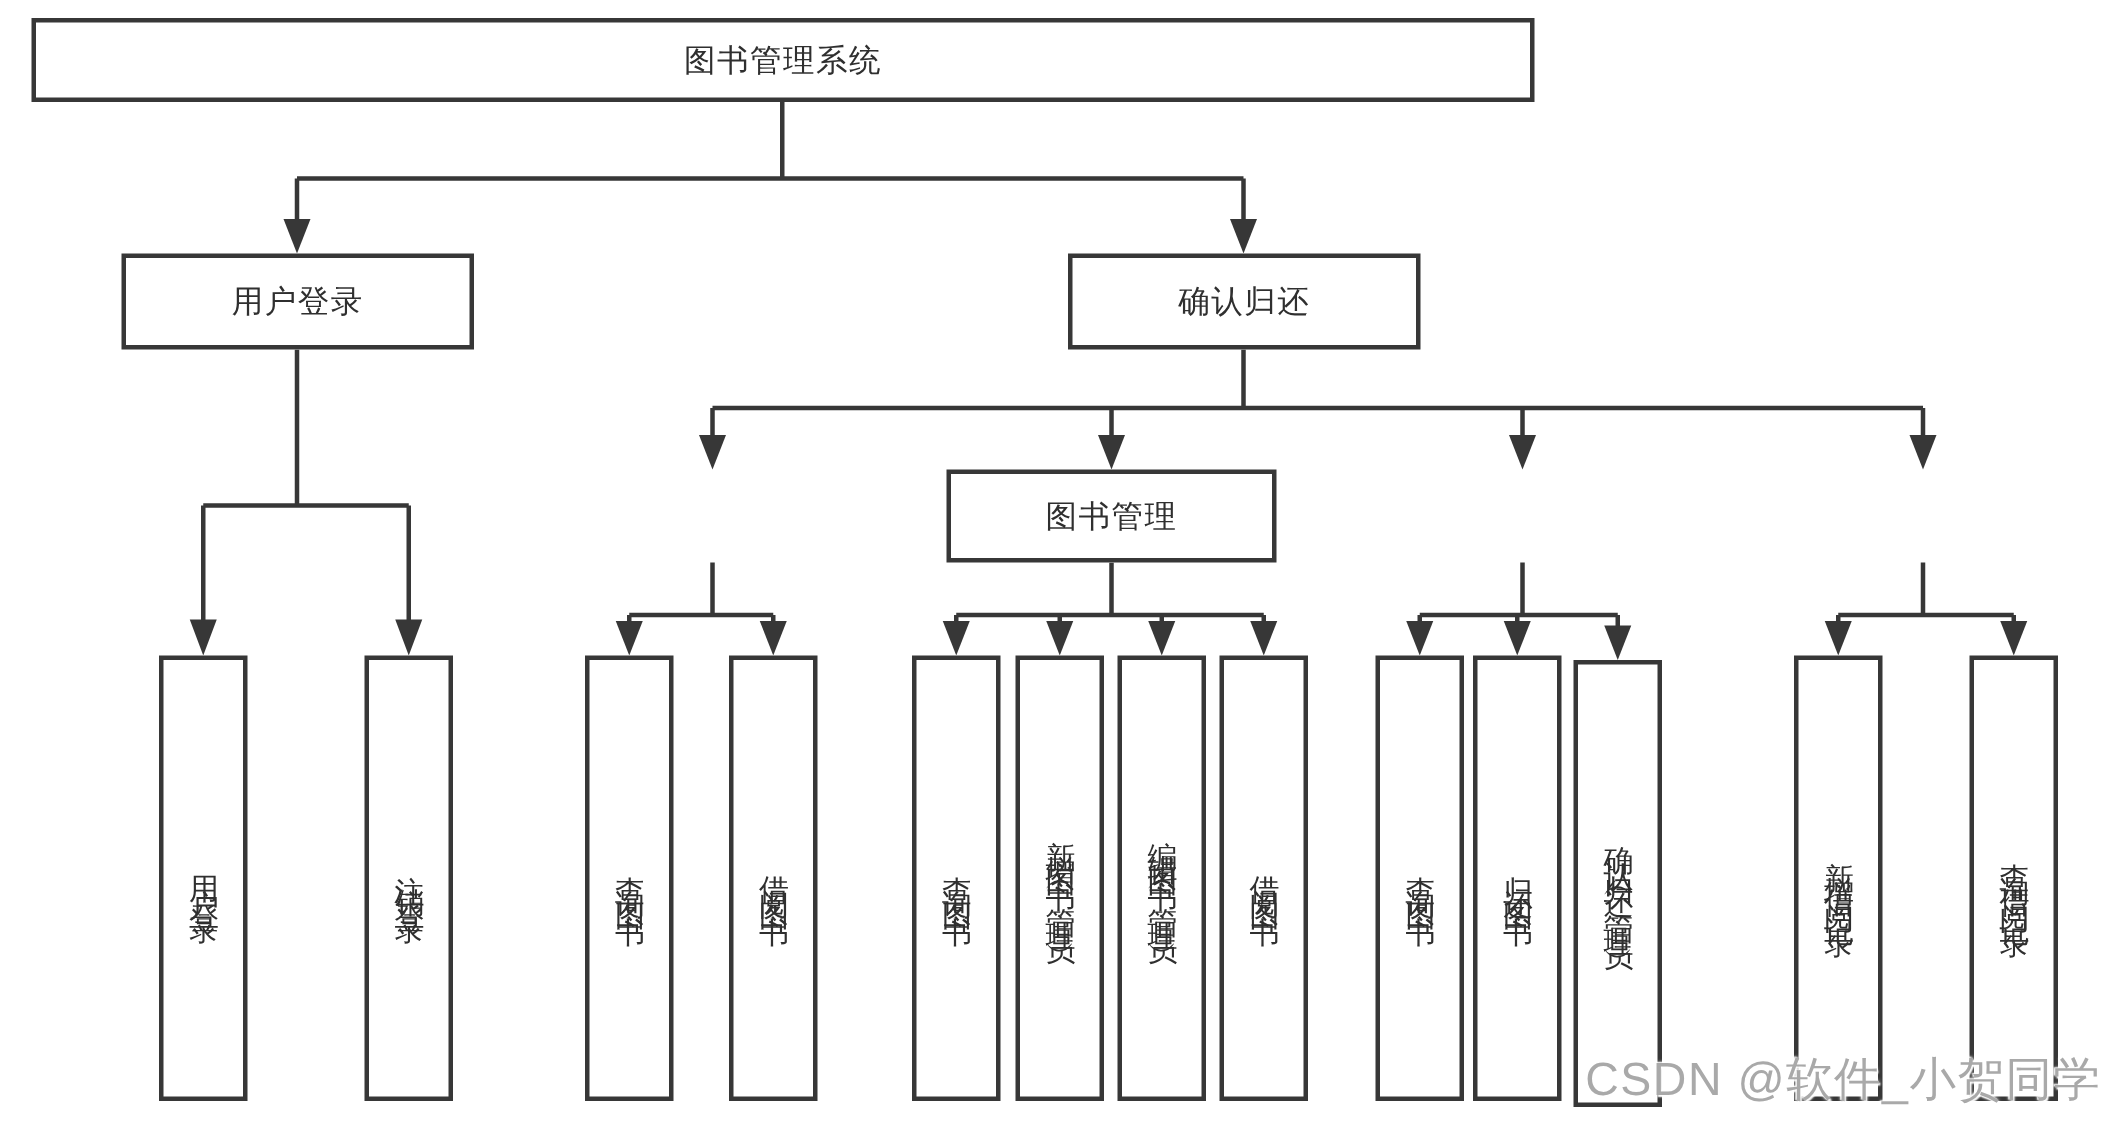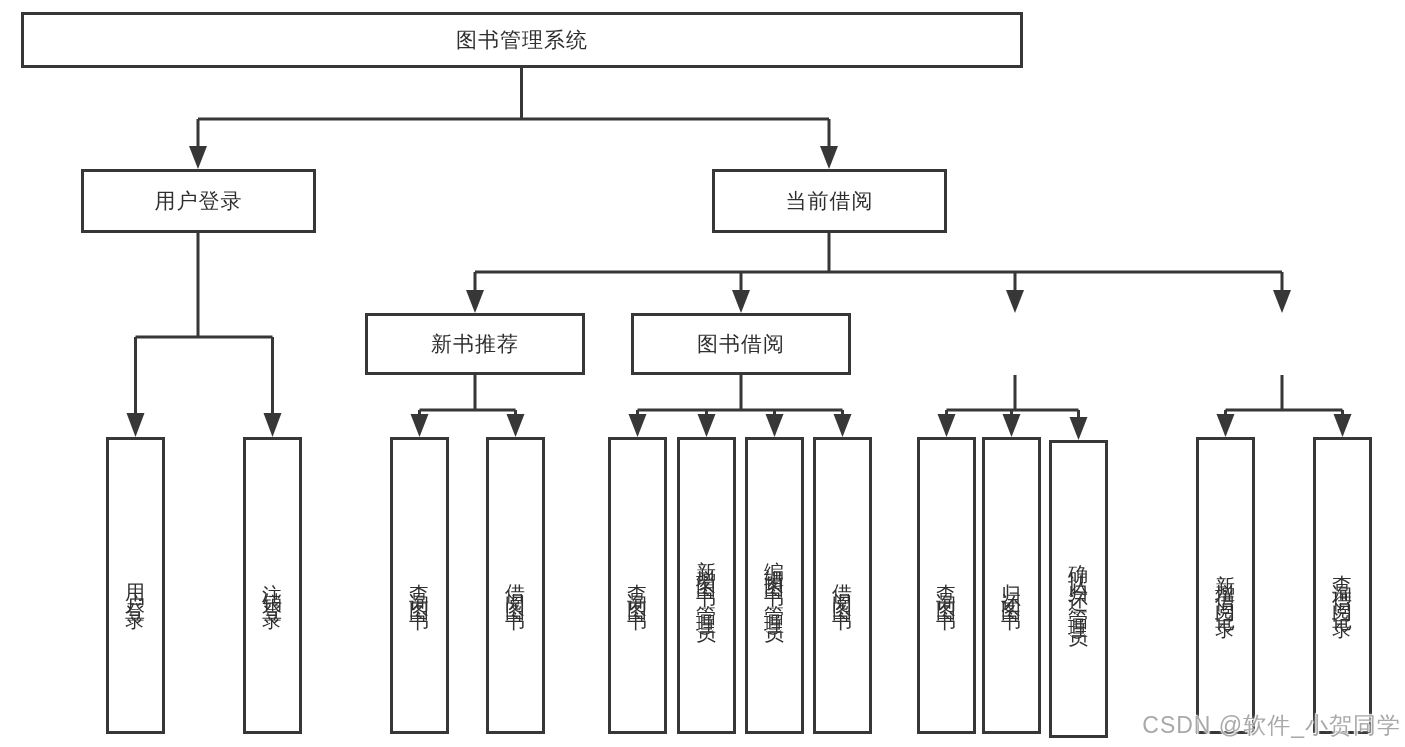--- a/index.html
+++ b/index.html
@@ -69,21 +69,21 @@
   .lf-c4 { left: 813px; }
   .lf-d1 { left: 917px; }
   .lf-d2 { left: 982px; }
   .lf-d3 { left: 1049px; top: 440px; height: 298px; }
   .lf-e1 { left: 1196px; }
   .lf-e2 { left: 1313px; }
   .watermark {
     position: absolute;
     right: 4px;
     bottom: 6px;
-    font-size: 23px;
+    font-size: 31px;
     color: #a9a9a9;
     letter-spacing: 1px;
     white-space: nowrap;
     text-shadow: 1px 1px 1px #ffffff, -1px -1px 1px #ffffff, 0 0 3px #ffffff;
     z-index: 5;
   }
   .connectors path {
     stroke: #373737;
     stroke-width: 3;
     fill: none;
@@ -142,28 +142,25 @@
   </svg>
 
   <div class="box hbox n-root">
     <span>图书管理系统</span>
   </div>
 
   <div class="box hbox n-login">
     <span>用户登录</span>
   </div>
   <div class="box hbox n-mgmt">
-    <span>当前借阅</span>
-  </div>
-
-  <div class="box hbox n-l3 n-rec">
-    <span>新书推荐</span>
-  </div>
+    <span>确认归还</span>
+  </div>
+
   <div class="box hbox n-l3 n-bor">
-    <span>图书借阅</span>
+    <span>图书管理</span>
   </div>
 
   <div class="box vbox leaf lf-a1">
     <span class="vlabel">用户登录</span>
   </div>
   <div class="box vbox leaf lf-a2">
     <span class="vlabel">注销登录</span>
   </div>
 
   <div class="box vbox leaf lf-b1">

